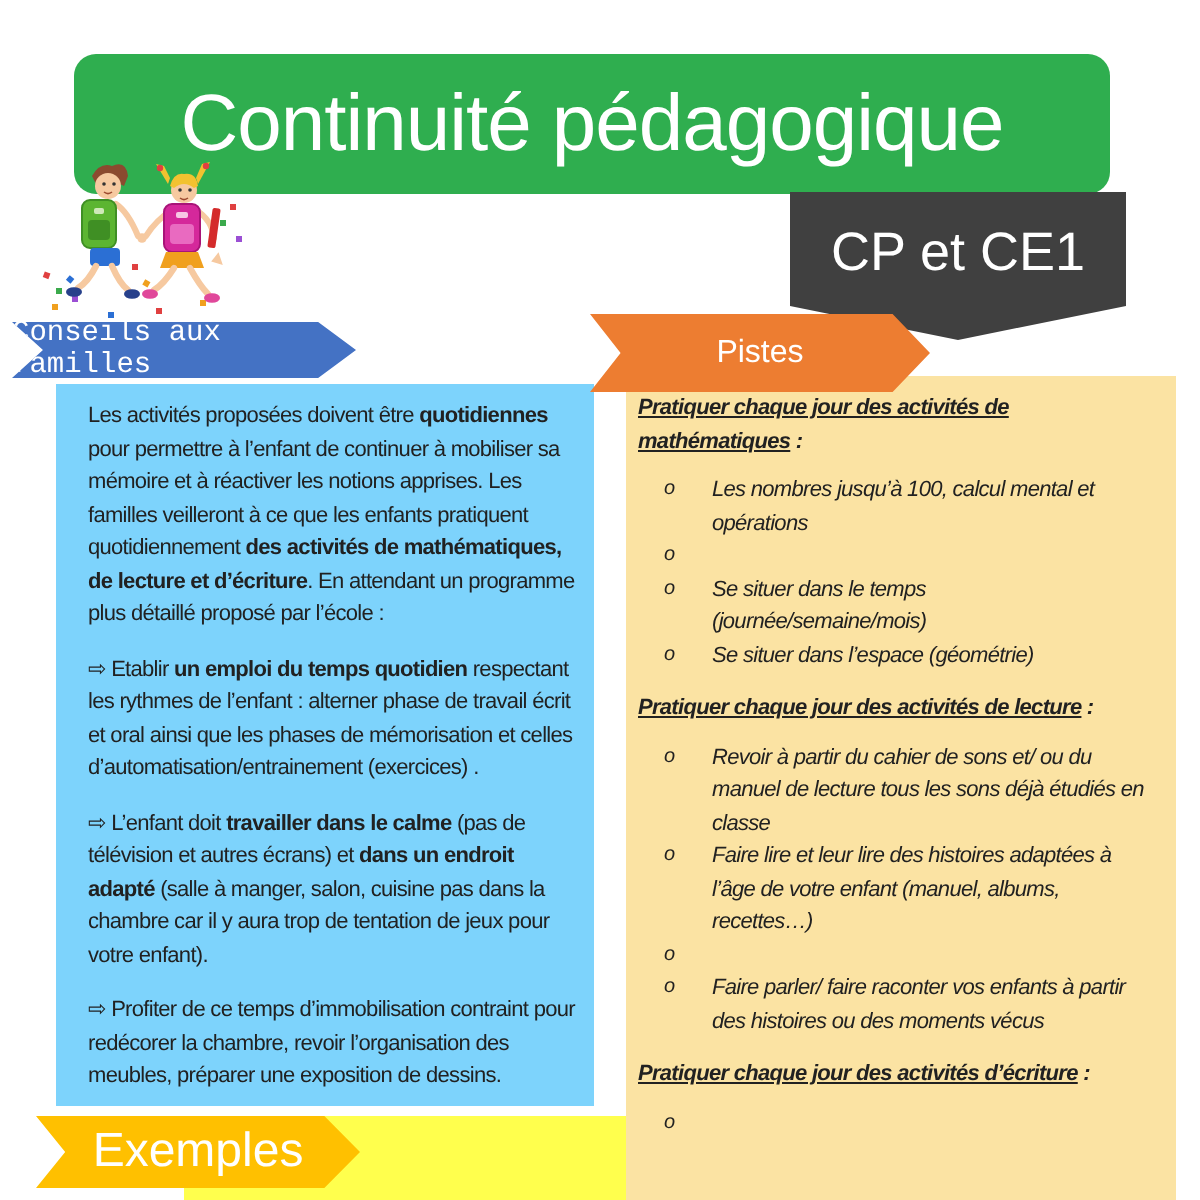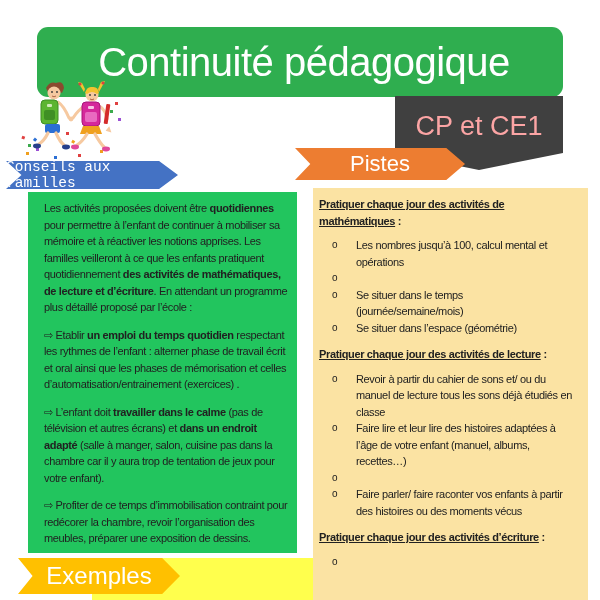--- a/index.html
+++ b/index.html
@@ -1,46 +1,46 @@
 <!DOCTYPE html>
 <html><head>
 <meta charset="utf-8">
 <style>
   html,body{margin:0;padding:0;background:#fff;}
   .page{position:relative;width:600px;height:600px;background:#ffffff;overflow:hidden;
         font-family:"Liberation Sans","DejaVu Sans",sans-serif;color:#212121;}
 
   
   .green-header{position:absolute;left:37px;top:27px;width:518px;height:70px;
-    border-radius:11px;display:flex;align-items:center;justify-content:center;z-index:1;padding-left:8px;}
+    border-radius:11px;display:flex;align-items:center;justify-content:center;z-index:1;}
   .green-header .t{color:#fff;font-size:40px;font-weight:400;letter-spacing:-.5px;white-space:nowrap;}
 
   .level-ribbon{position:absolute;left:395px;top:96px;width:168px;height:74px;z-index:2;
     clip-path:polygon(0 0,100% 0,100% 77%,50% 100%,0 77%);}
-  .level-ribbon .t{color:#fca5a5;font-size:27px;text-align:center;margin-top:15px;}
+  .level-ribbon .t{color:#ffffff;font-size:27px;text-align:center;margin-top:15px;}
 
   .kids{position:absolute;left:14px;top:80px;width:126px;height:84px;z-index:3;}
 
   
   .chev{position:absolute;display:flex;align-items:center;justify-content:center;
         color:#fff;z-index:5;clip-path:polygon(0 0,89% 0,100% 50%,89% 100%,0 100%,9% 50%);}
   .chev-conseils{left:6px;top:161px;width:172px;height:28px;font-size:14.5px;font-family:Liberation Mono, monospace;}
-  .chev-pistes{left:295px;top:148px;width:170px;height:32px;font-size:22px;}
+  .chev-pistes{left:295px;top:157px;width:170px;height:39px;font-size:16px;}
   .chev-exemples{left:18px;top:558px;width:162px;height:36px;font-size:24px;}
 
   
   .box-left{position:absolute;left:28px;top:192px;width:269px;height:361px;z-index:4;
     box-sizing:border-box;padding:8px 9px 0 16px;
     font-size:11px;letter-spacing:-.35px;line-height:16.5px;}
   .box-left p{margin:0 0 11px 0;}
   .b{font-weight:bold;}
 
   .box-right{position:absolute;left:313px;top:188px;width:275px;height:412px;z-index:4;
     box-sizing:border-box;padding:8px 16px 0 6px;
-    font-size:11px;letter-spacing:-.35px;line-height:16.5px;}
+    font-size:11px;letter-spacing:-.35px;line-height:16.5px;font-style:italic;}
   .section{margin:0 0 10px 0;}
   .section-title{font-weight:bold;max-width:250px;margin:0 0 8px 0;}
   .section-title .u{text-decoration:underline;}
   .li{display:flex;margin:0;}
   .li .m{flex:none;width:24px;margin-left:13px;font-size:10px;}
   .li .tx{flex:1;}
 
   .yellow-box{position:absolute;left:92px;top:558px;width:221px;height:42px;z-index:3;}
 </style>
 </head>
@@ -118,21 +118,21 @@
       <path d="M81 54 q5 9 9 13" stroke="#F6C9A0" stroke-width="3.2" fill="none" stroke-linecap="round"></path>
       <ellipse cx="61" cy="67" rx="4" ry="2.4" fill="#E0489A"></ellipse>
       <ellipse cx="92" cy="69" rx="4" ry="2.4" fill="#E0489A"></ellipse>
     </g>
   </svg>
 
   <div class="chev chev-conseils" style="background: rgb(68, 114, 196);">
     <span>Conseils aux familles</span>
   </div>
 
-  <div class="box-left" style="background: #22c55e;">
+  <div class="box-left" style="background: #7dd3fc;">
 
       <p><span>Les activités proposées doivent être </span><span class="b">quotidiennes</span><span> pour permettre à l’enfant de continuer à mobiliser sa mémoire et à réactiver les notions apprises. Les familles veilleront à ce que les enfants pratiquent quotidiennement </span><span class="b">des activités de mathématiques, de lecture et d’écriture</span><span>. En attendant un programme plus détaillé proposé par l’école :</span></p>
 
       <p><span>⇨ Etablir </span><span class="b">un emploi du temps quotidien</span><span> respectant les rythmes de l’enfant : alterner phase de travail écrit et oral ainsi que les phases de mémorisation et celles d’automatisation/entrainement (exercices) .</span></p>
 
       <p><span>⇨ L’enfant doit </span><span class="b">travailler dans le calme</span><span> (pas de télévision et autres écrans) et </span><span class="b">dans un endroit adapté</span><span> (salle à manger, salon, cuisine pas dans la chambre car il y aura trop de tentation de jeux pour votre enfant).</span></p>
 
       <p><span>⇨ Profiter de ce temps d’immobilisation contraint pour redécorer la chambre, revoir l’organisation des meubles, préparer une exposition de dessins.</span></p>
     </div>
 

